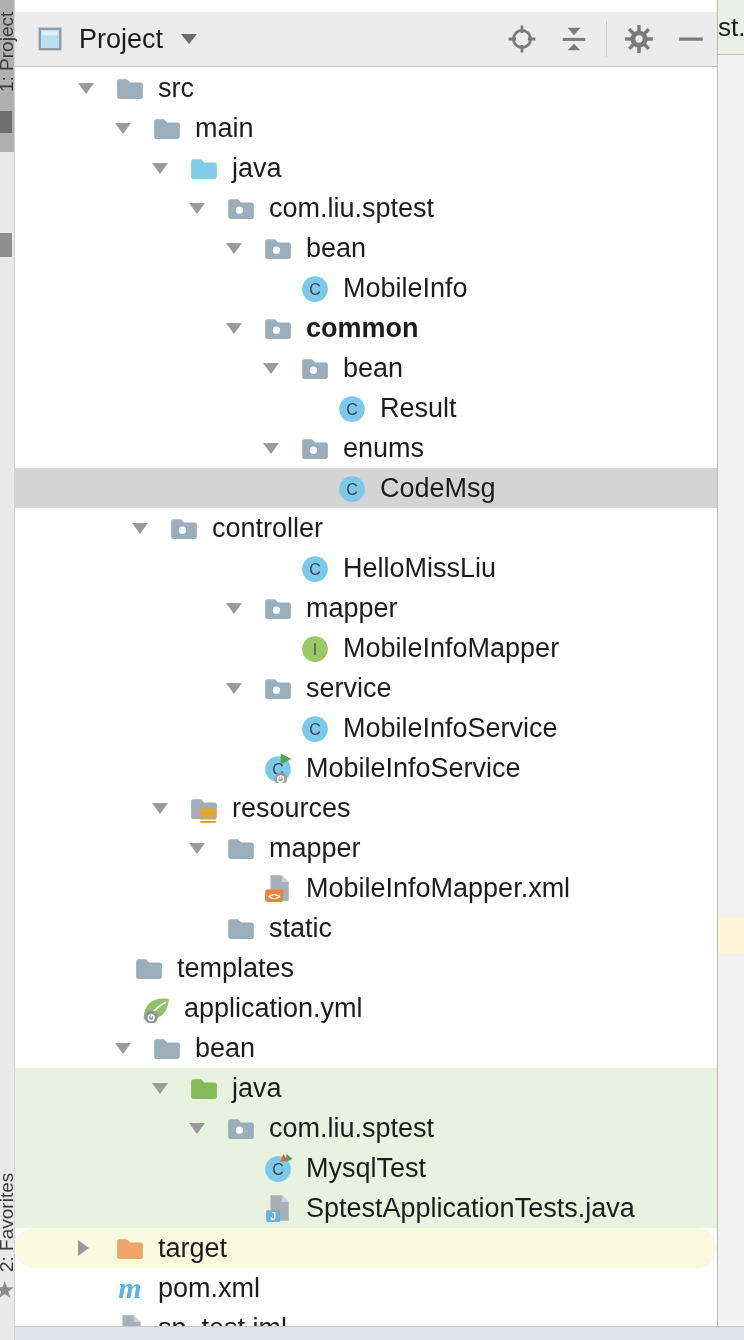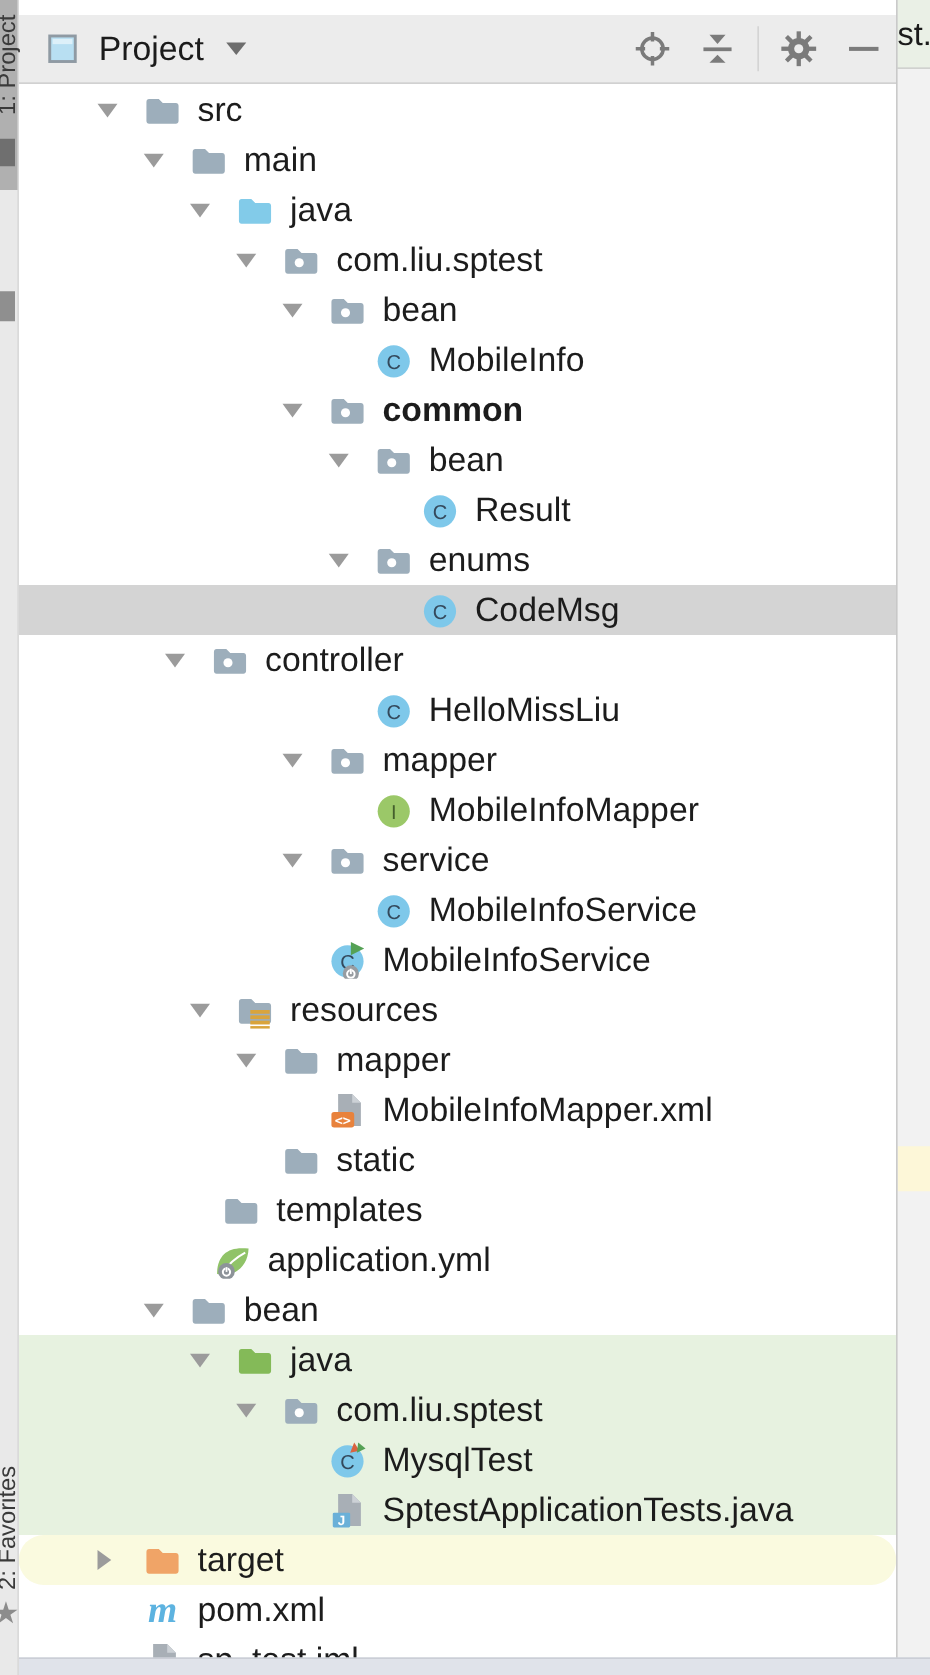--- a/index.html
+++ b/index.html
@@ -329,28 +329,28 @@
           </svg></span>
         <span class="rlabel">MobileInfoMapper.xml</span>
       </div>
       <div class="row" style="top: 852px; padding-left: 165px;">
         <span class="arrow"></span>
         <span class="ticon"><svg viewBox="0 0 28 28">
             <path d="M2 8c0-1.2.8-2.2 2-2.2h7.2l3 3h9.8c1.2 0 2 .9 2 2v11.4c0 1.1-.9 2-2 2H4c-1.2 0-2-.9-2-2z" fill="#9daebb"></path>
           </svg></span>
         <span class="rlabel">static</span>
       </div>
-      <div class="row" style="top: 892px; padding-left: 117px;">
+      <div class="row" style="top: 892px; padding-left: 73px;">
         <span class="arrow"></span>
         <span class="ticon"><svg viewBox="0 0 28 28">
             <path d="M2 8c0-1.2.8-2.2 2-2.2h7.2l3 3h9.8c1.2 0 2 .9 2 2v11.4c0 1.1-.9 2-2 2H4c-1.2 0-2-.9-2-2z" fill="#9daebb"></path>
           </svg></span>
         <span class="rlabel">templates</span>
       </div>
-      <div class="row" style="top: 932px; padding-left: 110px;">
+      <div class="row" style="top: 932px; padding-left: 80px;">
         <span class="arrow"></span>
         <span class="ticon"><svg viewBox="0 0 28 28">
             <path d="M2.5 24.5C2.5 10 11 3.5 26 5.5 25.5 19 16 26 5.5 24.8z" fill="#90c368"></path>
             <path d="M6.5 23.5C11 17 17 12 23.5 8.5" stroke="#fff" stroke-width="1.6" fill="none"></path>
             <circle cx="9.5" cy="22.5" r="6.2" fill="#8d9399"></circle>
             <circle cx="9.5" cy="23" r="2.7" fill="none" stroke="#fff" stroke-width="1.5"></circle>
             <rect x="8.8" y="18.5" width="1.5" height="4" fill="#8d9399"></rect>
             <rect x="8.9" y="19.3" width="1.3" height="3.6" fill="#fff"></rect>
           </svg></span>
         <span class="rlabel">application.yml</span>

